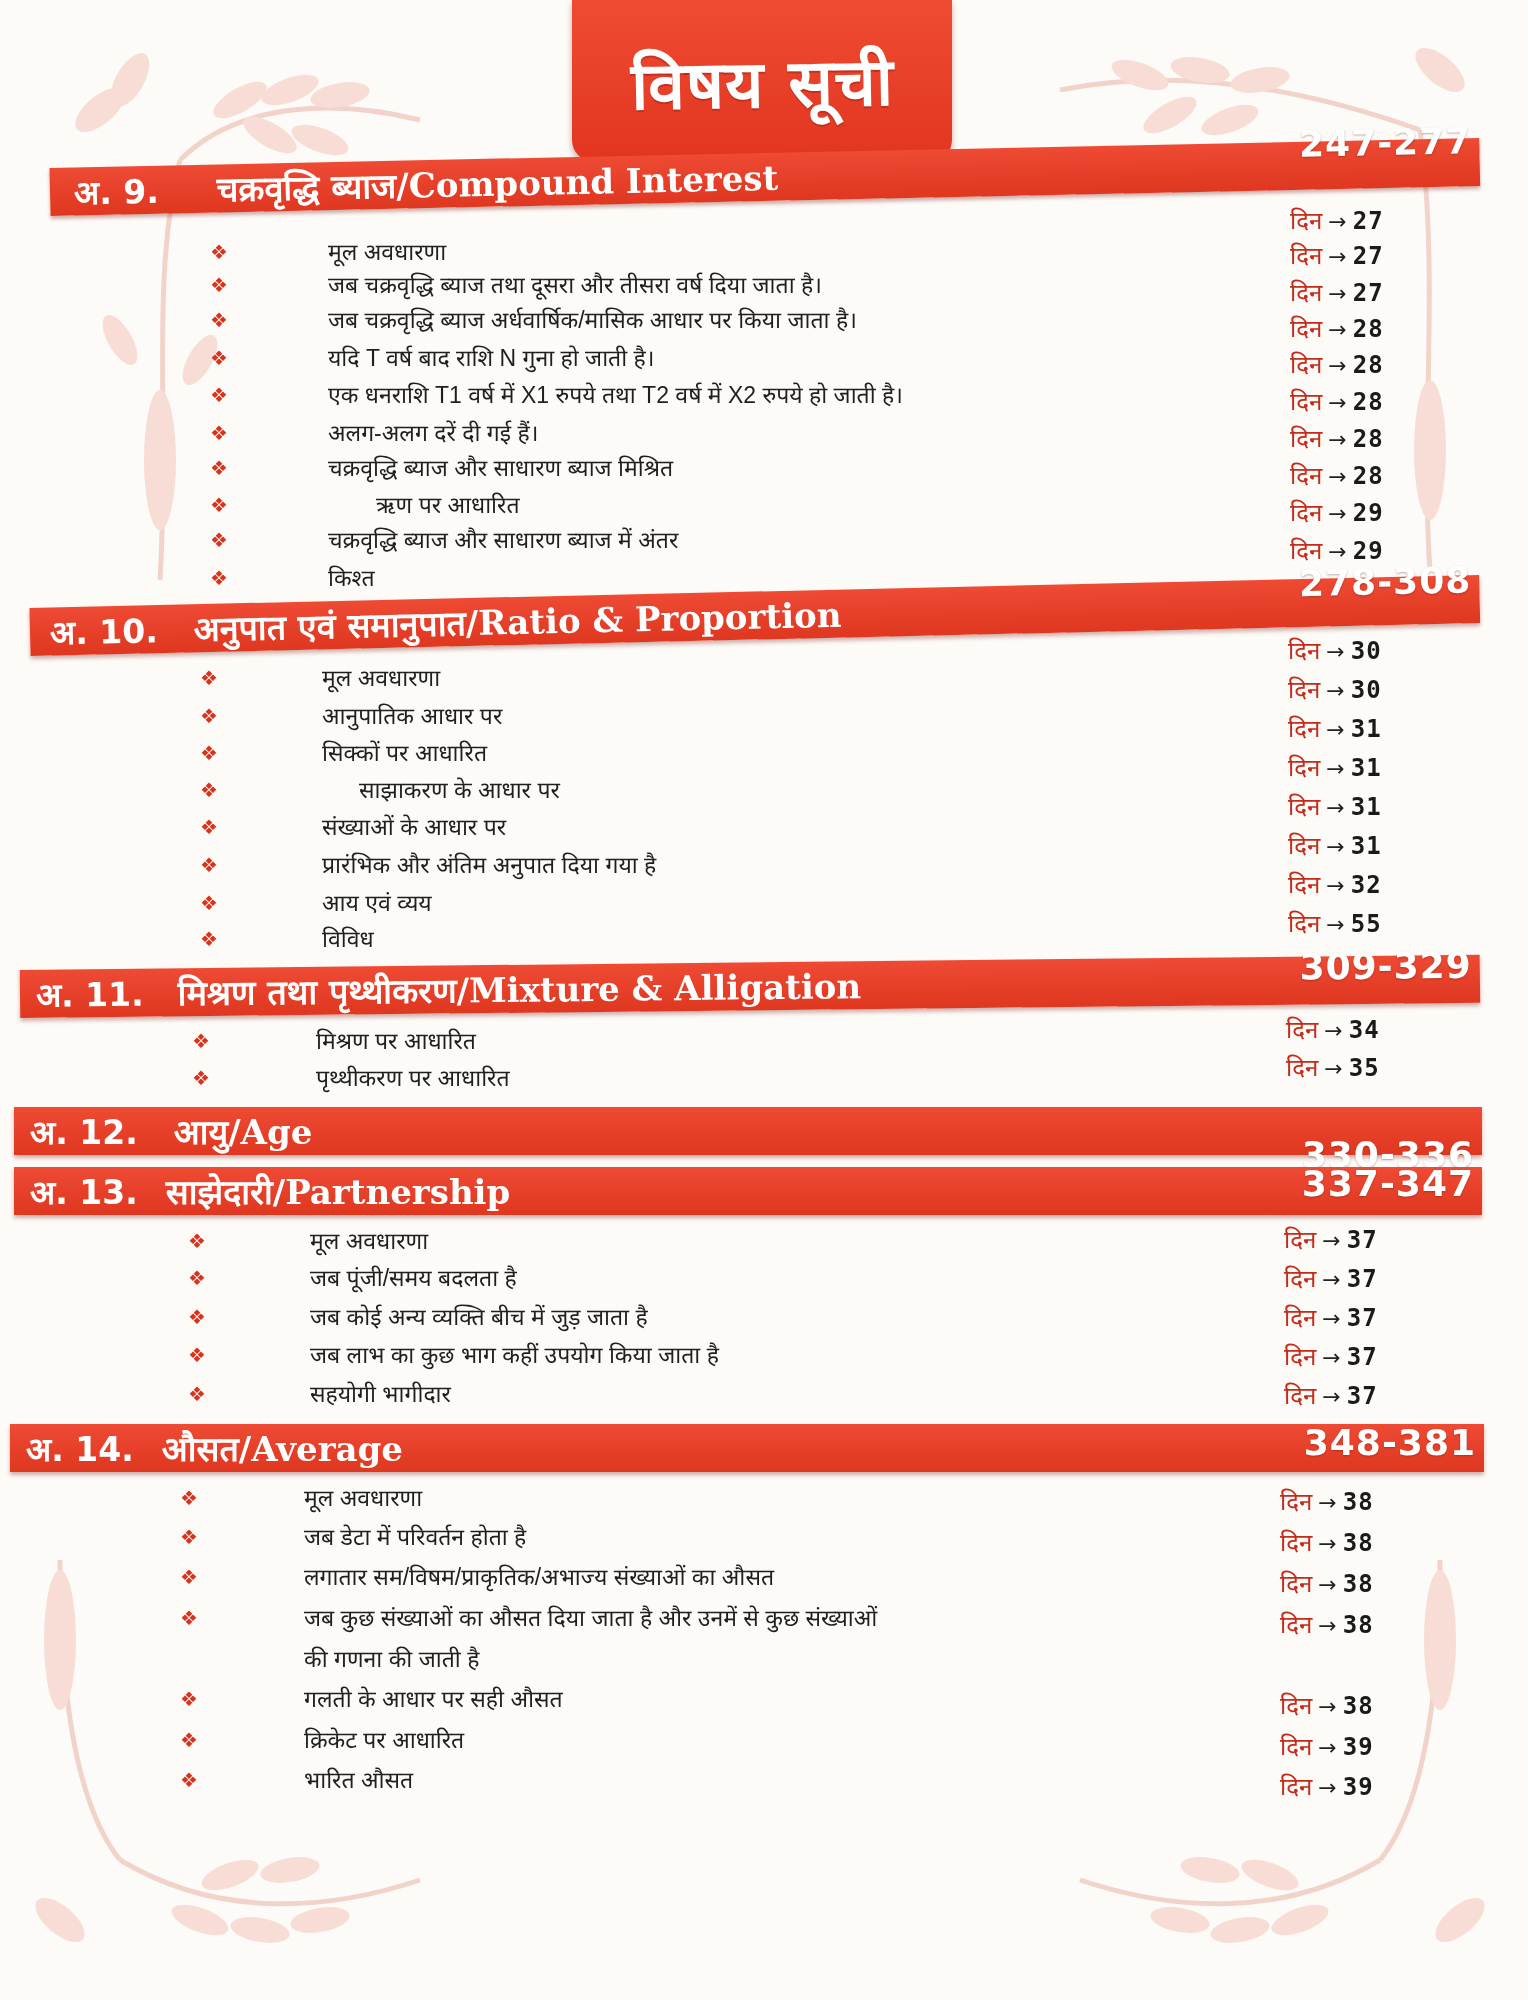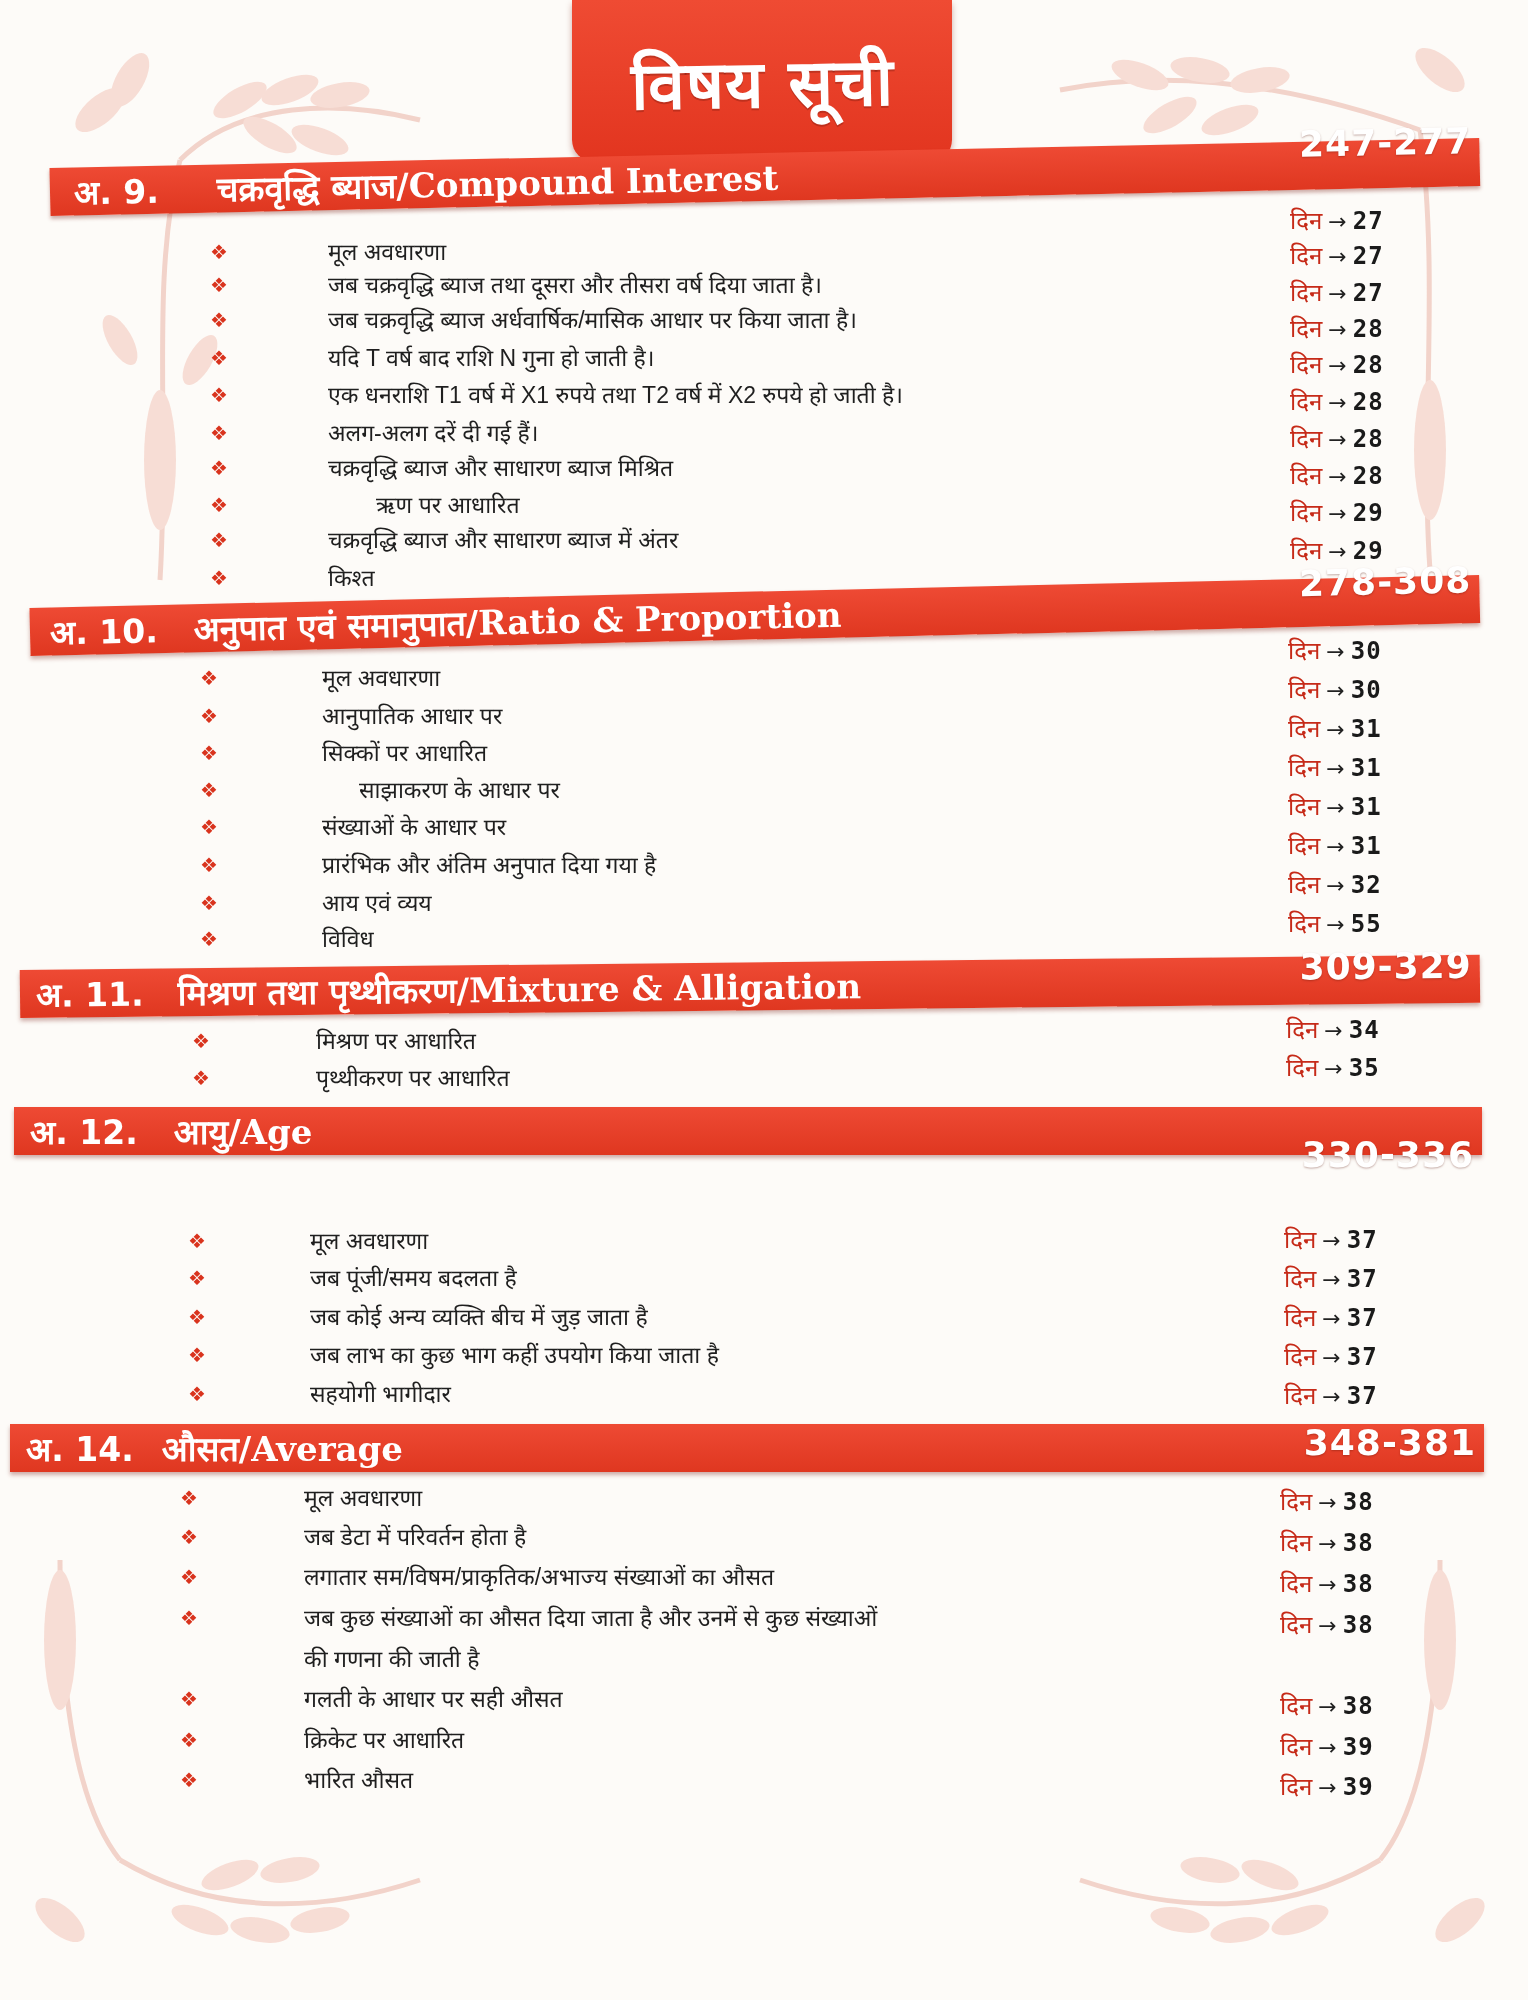--- a/index.html
+++ b/index.html
@@ -309,20 +309,25 @@
 
   <div class="day" style="left:1286px; top:1012px;"><span>दिन</span><span class="arrow">→</span><span class="num">34</span></div>
   <div class="day" style="left:1286px; top:1050px;"><span>दिन</span><span class="arrow">→</span><span class="num">35</span></div>
 
   <div class="chapter-bar" style="left:14px; top:1107px; width:1468px; padding-left:16px;">
     <span class="ch-num">अ. 12.</span>
     <span class="ch-title" style="margin-left:36px;">आयु/Age</span>
     <span class="ch-pages" style="top:-4px;margin-top:31px;">330-336</span>
   </div>
 
+  <div class="chapter-bar" style="left:14px; top:1167px; width:1468px; padding-left:16px;">
+    <span class="ch-num">अ. 13.</span>
+    <span class="ch-title" style="margin-left:28px;">साझेदारी/Partnership</span>
+    <span class="ch-pages" style="top:-4px;">337-347</span>
+  </div>
 
   <div class="topic" style="left:188px; top:1226px;">
     <span class="bullet">❖</span>
     <span class="text" style="left:122px;">मूल अवधारणा</span>
   </div>
   <div class="topic" style="left:188px; top:1263px;">
     <span class="bullet">❖</span>
     <span class="text" style="left:122px;">जब पूंजी/समय बदलता है</span>
   </div>
   <div class="topic" style="left:188px; top:1302px;">

